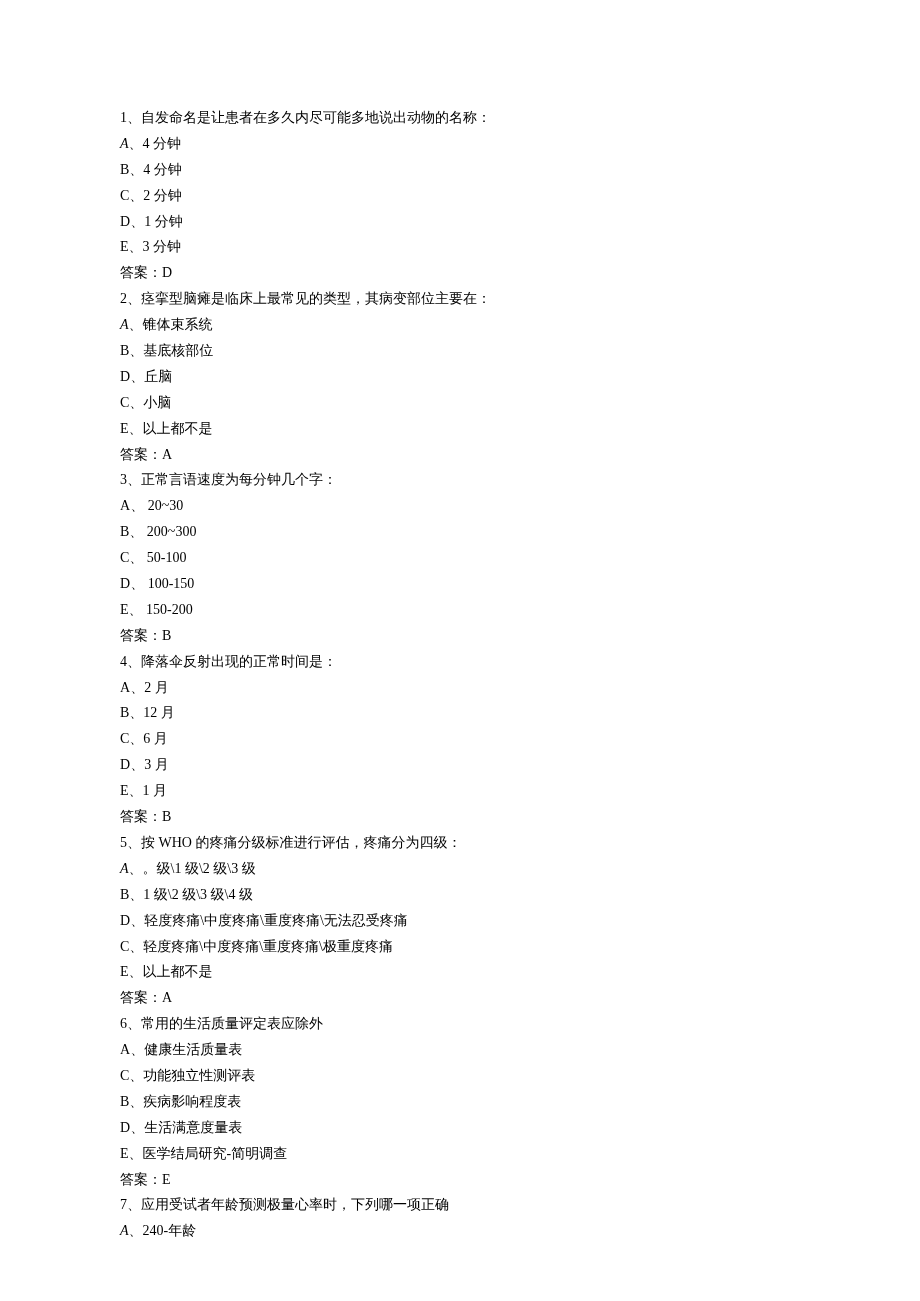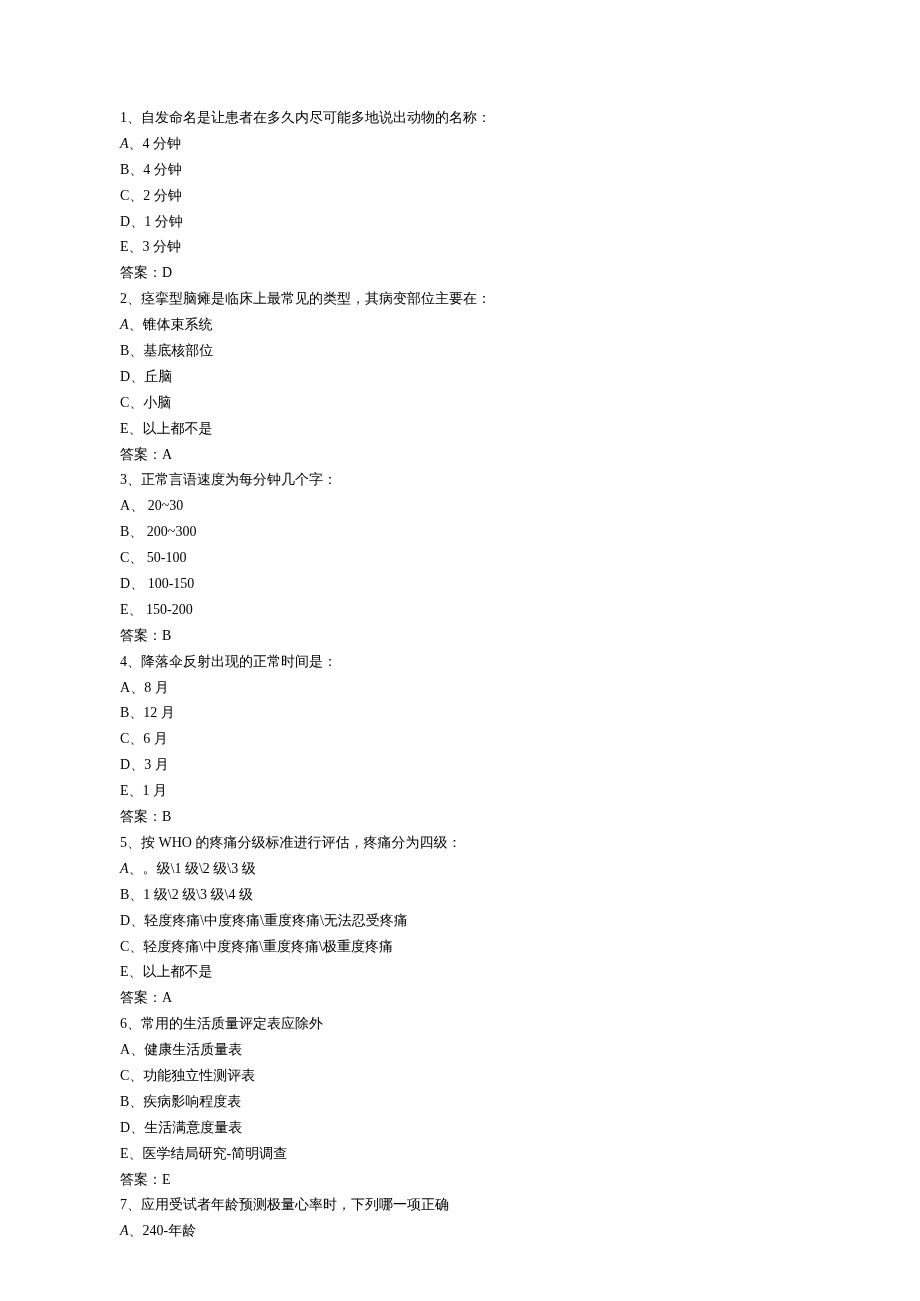--- a/index.html
+++ b/index.html
@@ -47,21 +47,21 @@
     <span class="line"><span class="opt-letter">E</span><span>、</span><span>以上都不是</span></span>
     <span class="line">答案：A</span>
     <span class="line">3、正常言语速度为每分钟几个字：</span>
     <span class="line"><span class="opt-letter">A</span><span>、</span><span> 20~30</span></span>
     <span class="line"><span class="opt-letter">B</span><span>、</span><span> 200~300</span></span>
     <span class="line"><span class="opt-letter">C</span><span>、</span><span> 50-100</span></span>
     <span class="line"><span class="opt-letter">D</span><span>、</span><span> 100-150</span></span>
     <span class="line"><span class="opt-letter">E</span><span>、</span><span> 150-200</span></span>
     <span class="line">答案：B</span>
     <span class="line">4、降落伞反射出现的正常时间是：</span>
-    <span class="line"><span class="opt-letter">A</span><span>、</span><span>8 月</span></span>
+    <span class="line"><span class="opt-letter">A</span><span>、</span><span>2 月</span></span>
     <span class="line"><span class="opt-letter">B</span><span>、</span><span>12 月</span></span>
     <span class="line"><span class="opt-letter">C</span><span>、</span><span>6 月</span></span>
     <span class="line"><span class="opt-letter">D</span><span>、</span><span>3 月</span></span>
     <span class="line"><span class="opt-letter">E</span><span>、</span><span>1 月</span></span>
     <span class="line">答案：B</span>
     <span class="line">5、按 WHO 的疼痛分级标准进行评估，疼痛分为四级：</span>
     <span class="line"><span class="opt-letter italic">A</span><span>、</span><span>。级\1 级\2 级\3 级</span></span>
     <span class="line"><span class="opt-letter">B</span><span>、</span><span>1 级\2 级\3 级\4 级</span></span>
     <span class="line"><span class="opt-letter">D</span><span>、</span><span>轻度疼痛\中度疼痛\重度疼痛\无法忍受疼痛</span></span>
     <span class="line"><span class="opt-letter">C</span><span>、</span><span>轻度疼痛\中度疼痛\重度疼痛\极重度疼痛</span></span>

